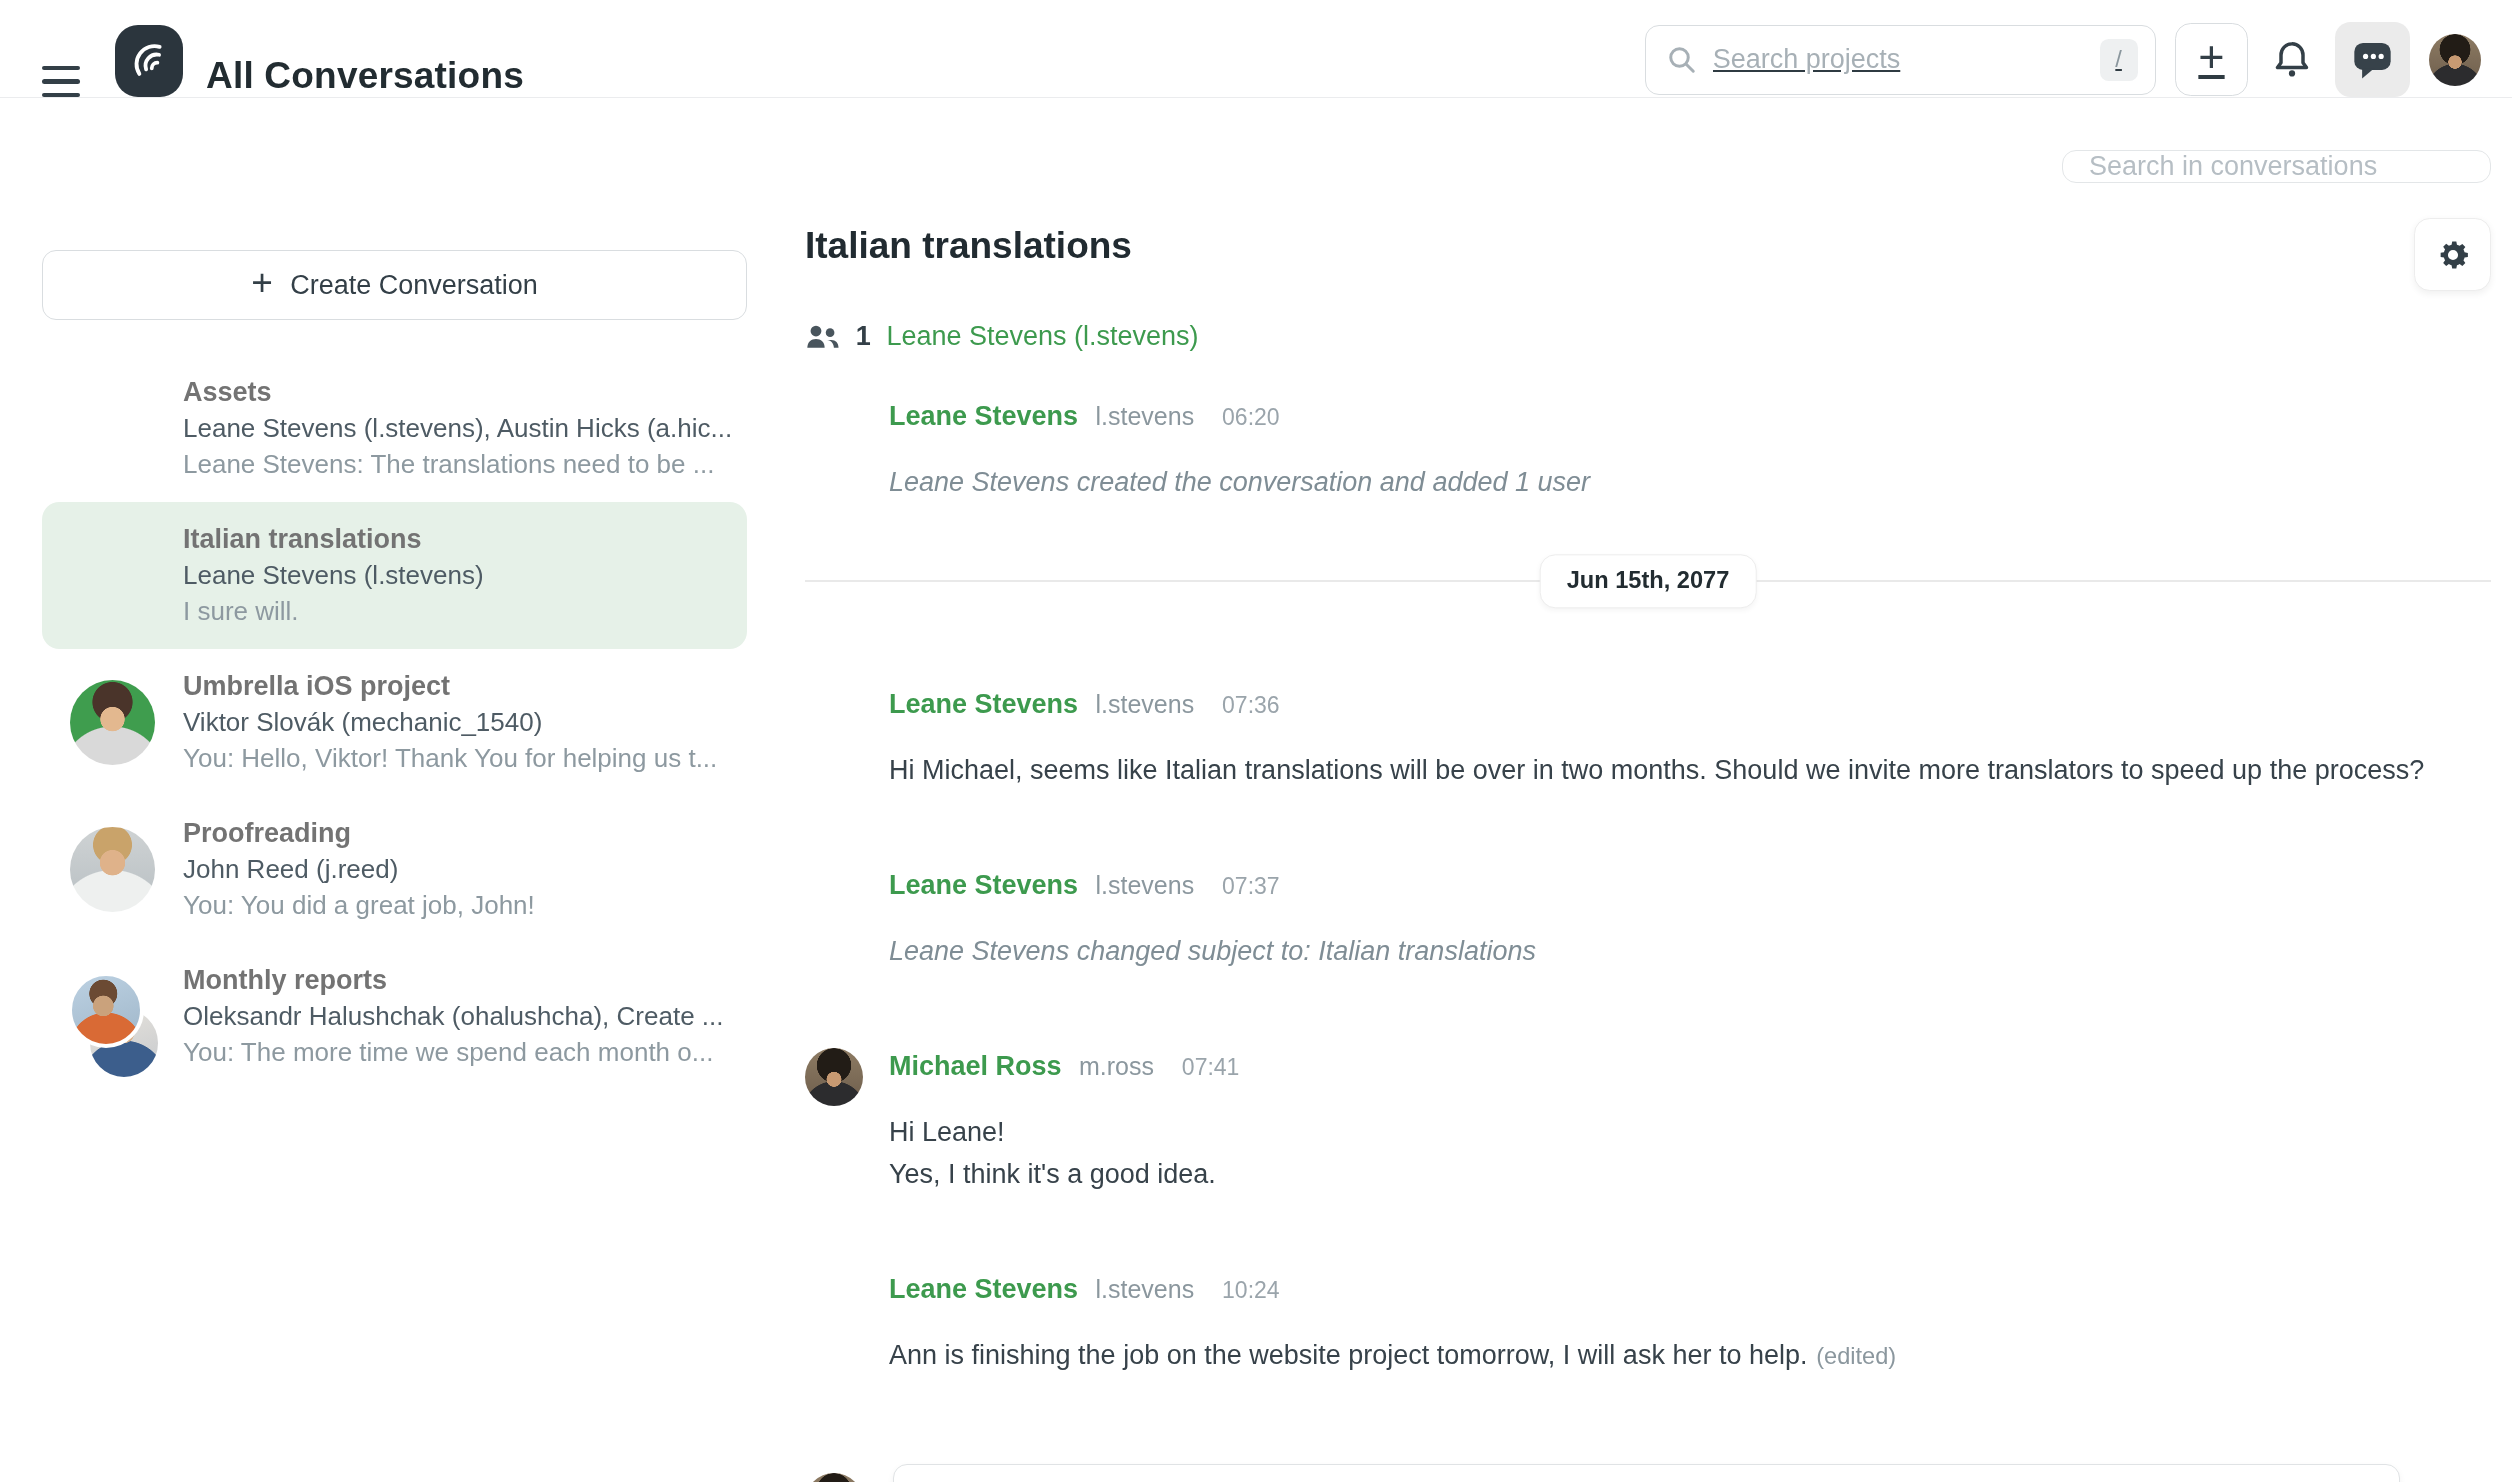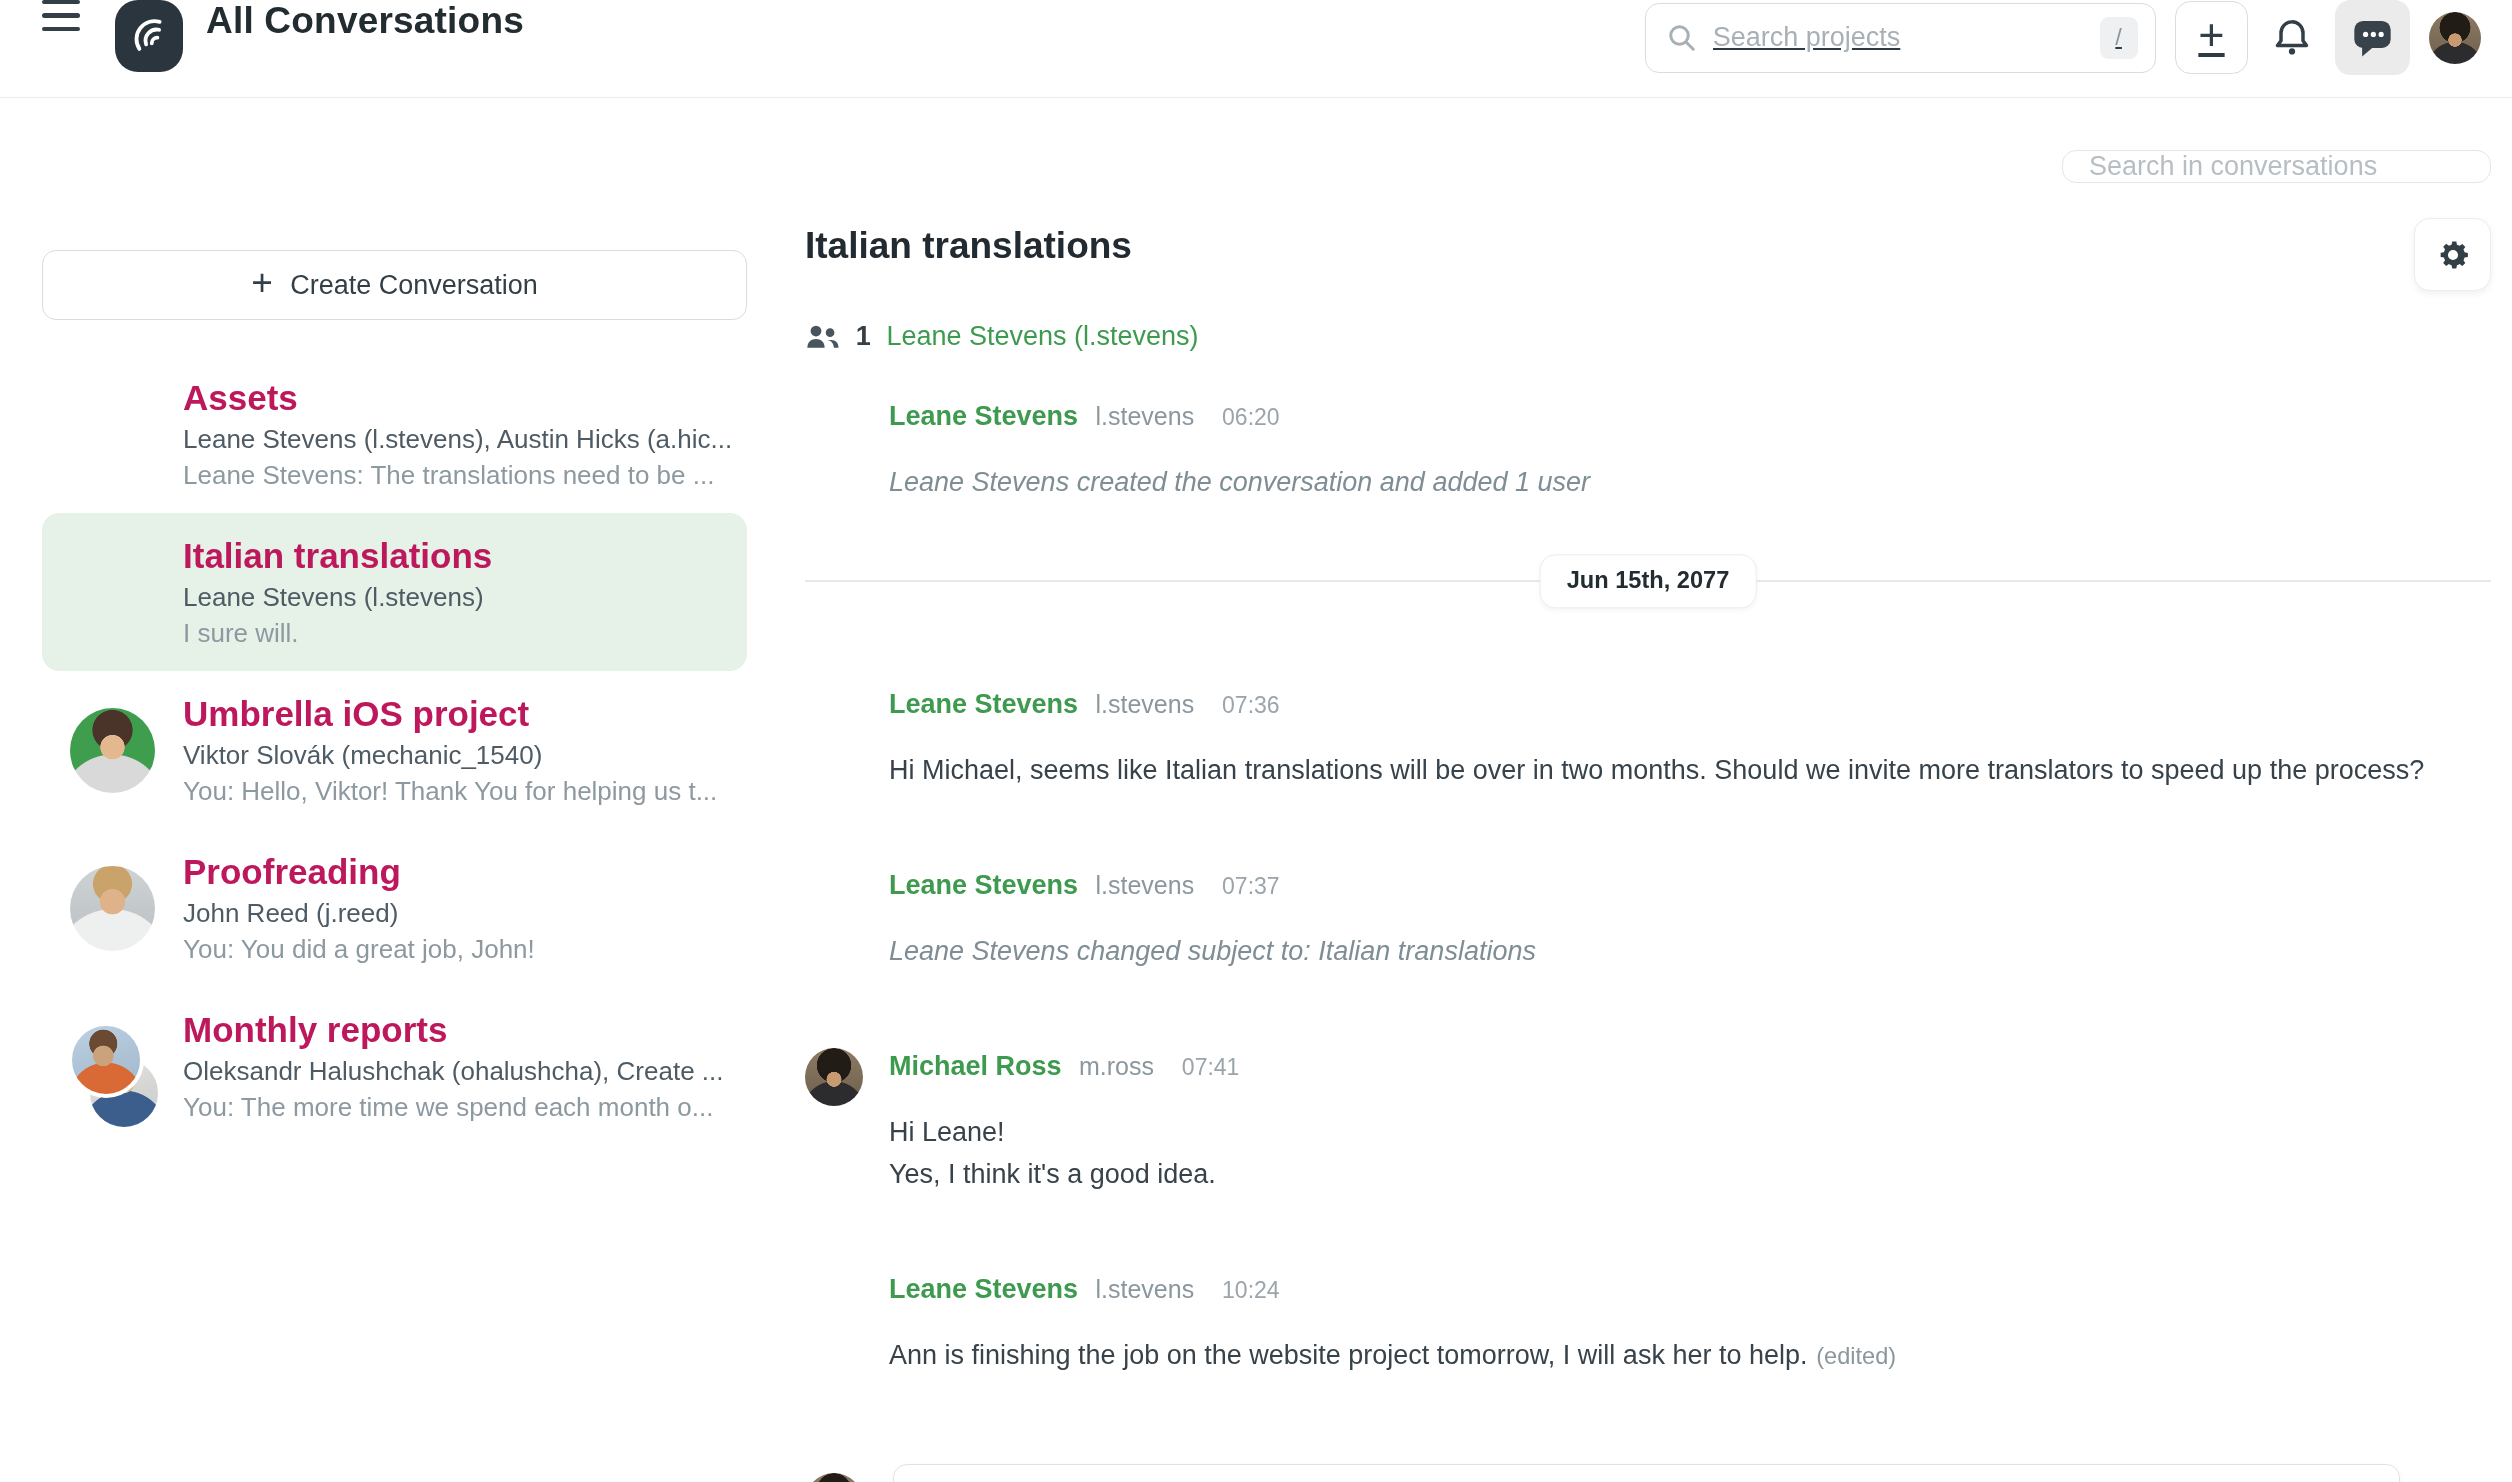--- a/index.html
+++ b/index.html
@@ -1,20 +1,20 @@
 <!DOCTYPE html>
 <html style="font-size:14px"><head>
 <meta charset="utf-8">
 <style>
   * { margin:0; padding:0; box-sizing:border-box; }
   html,body { width:2512px; height:1483px; background:#fff; overflow:hidden;
     font-family:"Liberation Sans", sans-serif; color:#2f3b42; }
 
   
-  .header { height:98px; display:flex; align-items:flex-start; padding:0 31px 0 42px;
+  .header { height:98px; display:flex; align-items:flex-end; padding:0 31px 0 42px;
     border-bottom:1.7px solid #ebecee; }
   .hamburger { width:38px; height:31px; display:flex; flex-direction:column; justify-content:space-between; cursor:pointer; }
   .hamburger span { display:block; height:4.4px; border-radius:2.6px; background:#333f47; }
   .logo { width:68px; height:72px; border-radius:23px; background:#2b353d; margin-left:35px;
     display:flex; align-items:center; justify-content:center; }
   .app-title { font-size:37px; font-weight:700; color:#222c31; margin-left:23px; letter-spacing:0.2px; }
   .header-right { margin-left:auto; display:flex; align-items:center; gap:19px;text-decoration:underline; }
   .search-box { width:511px; height:70px; border:1.7px solid #d9dde0; border-radius:14px;
     display:flex; align-items:center; padding:0 17.4px 0 21px; background:#fff; }
   .search-box input { border:none; outline:none; flex:1; font-size:27px; color:#49555d;
@@ -40,21 +40,21 @@
   .create-btn { width:705px; height:70px; border:1.7px solid #d9dde0; border-radius:14px; background:#fff;
     display:flex; align-items:center; justify-content:center; gap:17.4px; cursor:pointer;
     font-size:27px; color:#333f47; font-weight:400; }
   .create-btn .plus-glyph { font-size:37px; font-weight:300; color:#333f47; line-height:0; padding-bottom:3.5px; }
   .conv-list { margin-top:35px; display:flex; flex-direction:column; }
   .conv { display:flex; align-items:center; gap:28px; padding:19px 17.4px 19px 28px; width:705px;
     border-radius:17.4px; cursor:pointer; }
   .conv.selected { background:#e6f1e8; }
   .conv .av { width:85px; height:85px; }
   .conv-text { min-width:0; flex:1; }
-  .conv-title { font-size:35px; font-weight:700; color:#be185d; line-height:1.38;
+  .conv-title { font-size:27px; font-weight:700; color:#737373; line-height:1.38;
     white-space:nowrap; overflow:hidden; }
   .conv-part { font-size:26px; color:#4e5b64; line-height:1.38; white-space:nowrap; overflow:hidden; }
   .conv-last { font-size:26px; color:#8d99a0; line-height:1.38; white-space:nowrap; overflow:hidden; }
 
   
   .av-group-photo { position:relative; }
   .av-group-photo::before, .av-group-photo::after { content:""; position:absolute; width:68px; height:68px;
     border-radius:50%; border:4.4px solid #fff; }
   .av-group-photo::before { left:-1.7px; top:-1.7px; z-index:2;
     background:

